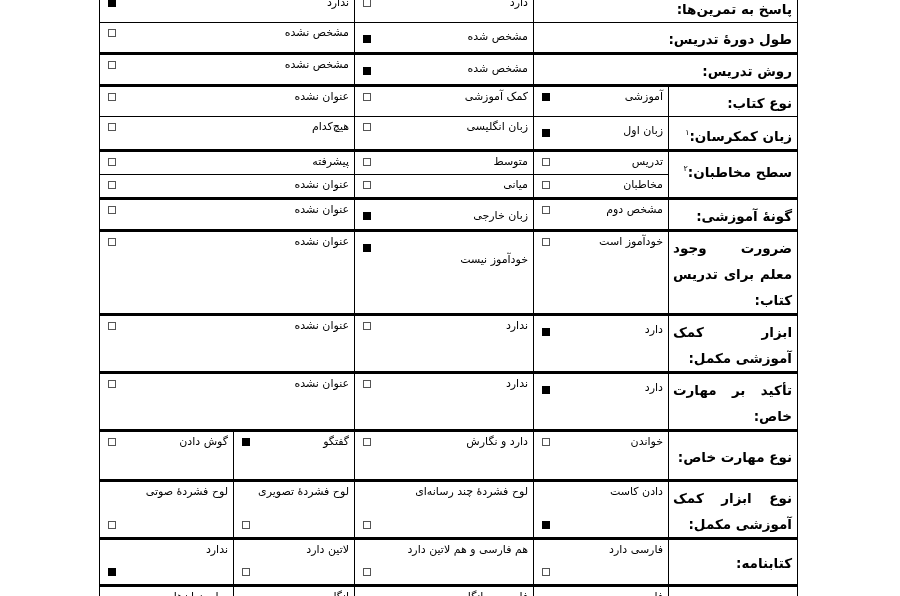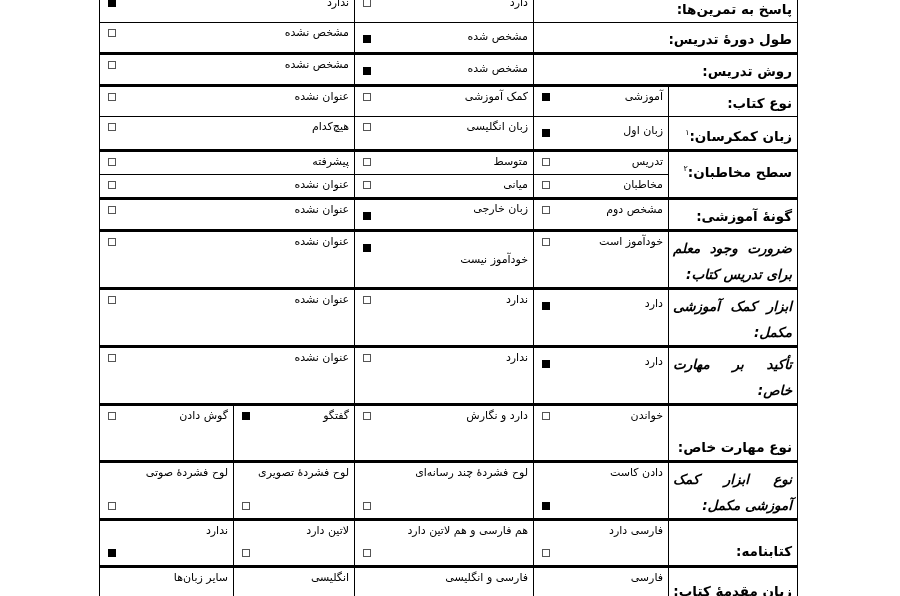--- a/index.html
+++ b/index.html
@@ -1,21 +1,21 @@
 <!DOCTYPE html>
 <html><head>
 <meta charset="utf-8">
 <style>
   html, body { margin:0; padding:0; background:#ffffff; }
   body { width:900px; height:596px; overflow:hidden; position:relative; font-family:"DejaVu Sans", sans-serif; color:#000; }
   .tbl { position:absolute; left:99px; top:-8px; width:698px; border-collapse:collapse; direction:rtl; table-layout:fixed; }
   .tbl td { border:1.5px solid #000; vertical-align:top; padding:0; position:relative; }
   .tbl tr.thick-top td { border-top:3px solid #000; }
   .lbl { font-weight:bold; font-size:13.5px; padding:3px 5px 0 4px; text-align:right; line-height:26px; }
-  .lbl.just { text-align:justify; text-align-last:right;font-style:italic; }
+  .lbl.just { text-align:justify; text-align-last:right; }
   .opt { font-size:11px; padding:2px 5px 0 4px; text-align:right; line-height:16px; }
   .cb { position:absolute; left:8px; top:6px; width:8px; height:8px; border:1px solid #555; background:#fff; box-sizing:border-box; }
   .cb.on { background:#000; border-color:#000; }
   .cb.low { top:auto; bottom:8px; }
   .cb.mid { top:12px; }
   sup { font-size:8px; font-weight:normal; }
 </style>
 </head>
 <body>
 
@@ -141,21 +141,21 @@
 
   <tr class="thick-top" style="height:26px">
     <td>
           <div class="lbl">گونهٔ آموزشی:</div>
         </td>
     <td>
           <div class="opt">مشخص دوم</div>
           <span class="cb"></span>
         </td>
     <td>
-          <div class="opt" style="padding-top:1px">زبان خارجی</div>
+          <div class="opt" style="padding-top:8px">زبان خارجی</div>
           <span class="cb on mid"></span>
         </td>
     <td colspan="2">
           <div class="opt">عنوان نشده</div>
           <span class="cb"></span>
         </td>
   </tr>
 
   <tr class="thick-top" style="height:52px">
     <td>
@@ -206,21 +206,21 @@
           <span class="cb"></span>
         </td>
     <td colspan="2">
           <div class="opt">عنوان نشده</div>
           <span class="cb"></span>
         </td>
   </tr>
 
   <tr class="thick-top" style="height:50px">
     <td>
-          <div class="lbl" style="padding-top:28px">نوع مهارت خاص:</div>
+          <div class="lbl" style="padding-top:12px">نوع مهارت خاص:</div>
         </td>
     <td>
           <div class="opt">خواندن</div>
           <span class="cb"></span>
         </td>
     <td>
           <div class="opt">دارد و نگارش</div>
           <span class="cb"></span>
         </td>
     <td>
@@ -250,21 +250,21 @@
           <span class="cb low"></span>
         </td>
     <td>
           <div class="opt">لوح فشردهٔ صوتی</div>
           <span class="cb low"></span>
         </td>
   </tr>
 
   <tr class="thick-top" style="height:47px">
     <td>
-          <div class="lbl" style="padding-top:17px">کتابنامه:</div>
+          <div class="lbl" style="padding-top:10px">کتابنامه:</div>
         </td>
     <td>
           <div class="opt">فارسی دارد</div>
           <span class="cb low"></span>
         </td>
     <td>
           <div class="opt">هم فارسی و هم لاتین دارد</div>
           <span class="cb low"></span>
         </td>
     <td>

